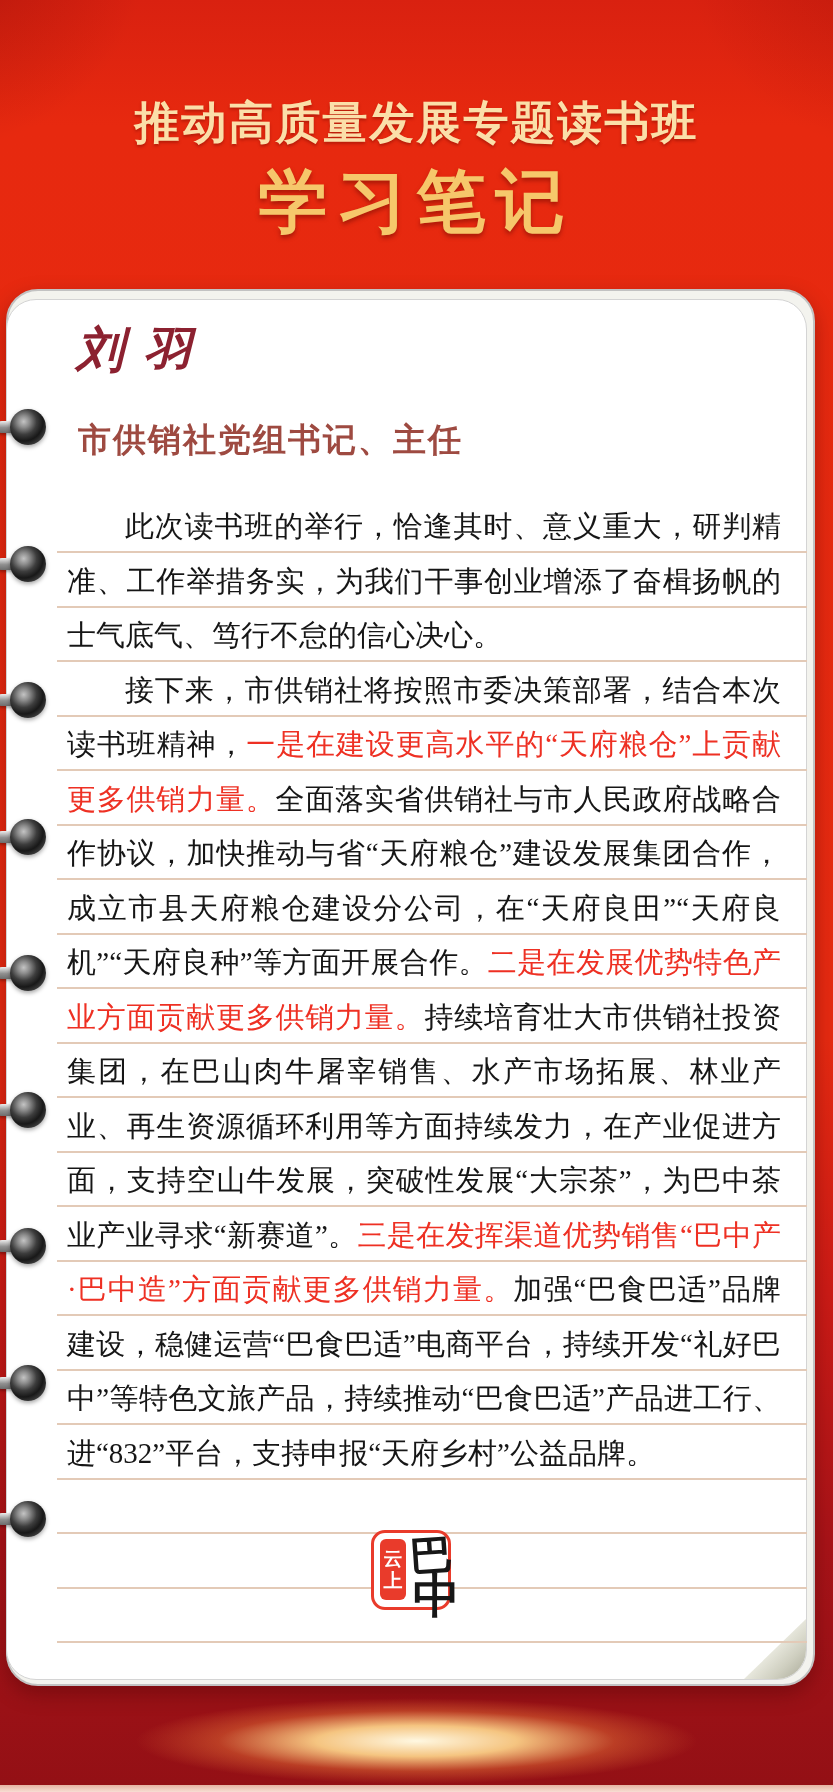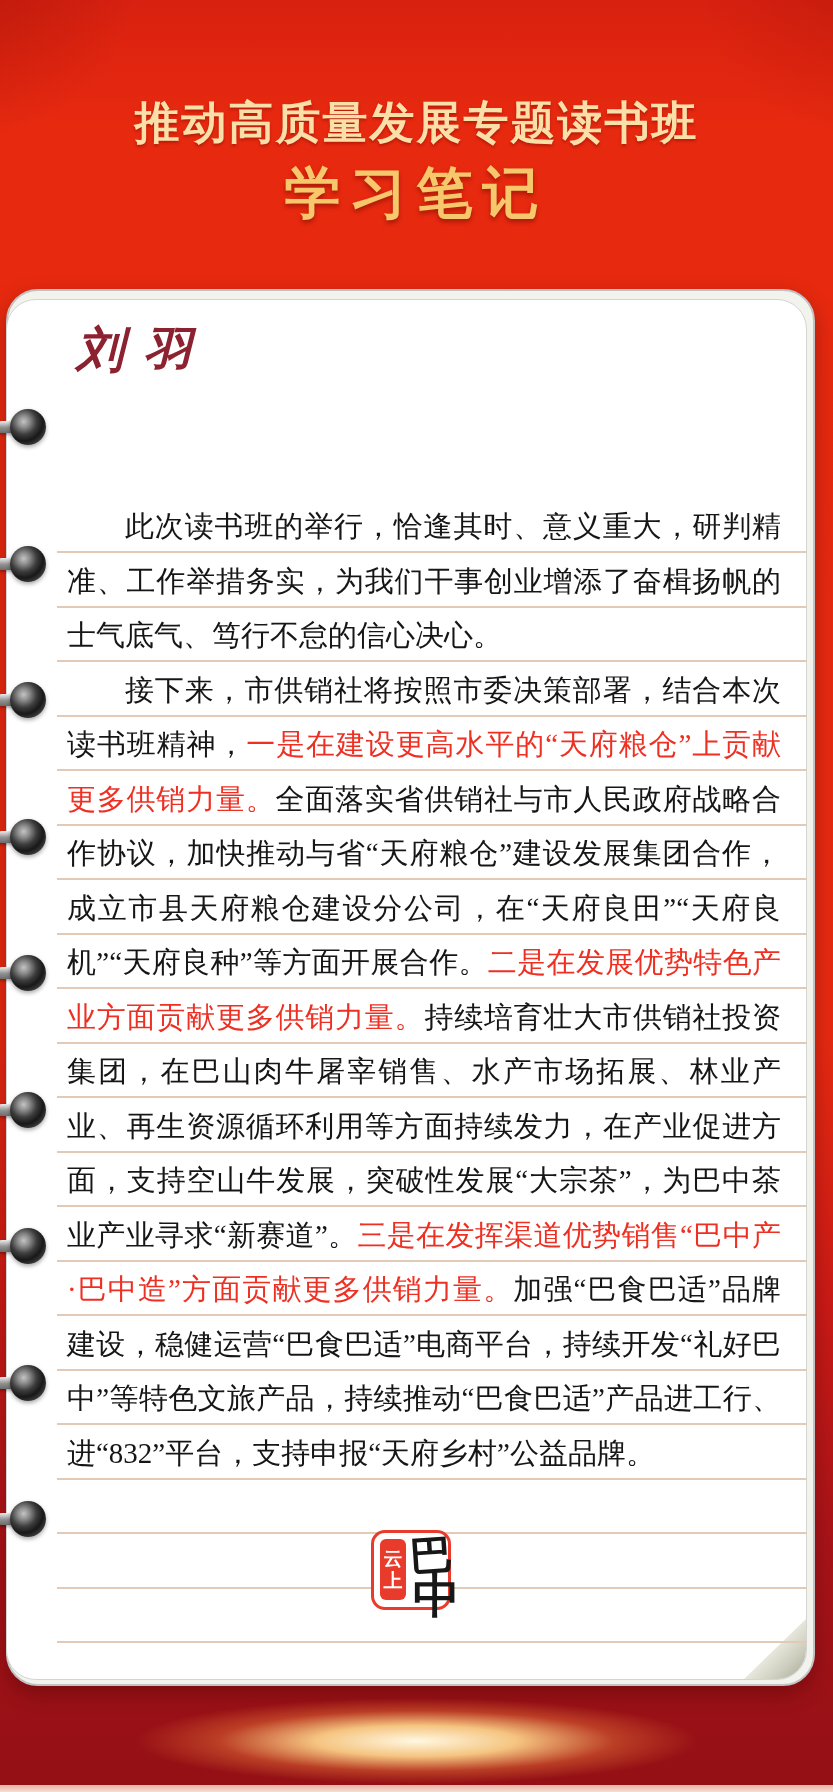--- a/index.html
+++ b/index.html
@@ -9,21 +9,21 @@
     background:
       radial-gradient(ellipse 360px 55px at 50% 1741px, #fff8e2 0%, rgba(255,216,140,.9) 28%, rgba(240,130,60,.4) 55%, rgba(190,30,25,0) 78%),
       radial-gradient(circle 300px at -60px -60px, rgba(110,5,5,.35), rgba(110,5,5,0) 70%),
       radial-gradient(circle 300px at 893px -60px, rgba(110,5,5,.25), rgba(110,5,5,0) 70%),
       linear-gradient(180deg,#d92110 0%,#e7290f 7%,#e62a11 58%,#cc1b16 72%,#a81318 86%,#931015 100%);
   }
   
   .hdr{position:absolute;left:0;width:100%;text-align:center;font-weight:700;}
   .hdr-line{top:26px;font-size:45px;letter-spacing:2px;color:#fbdfa9;text-shadow:0 2px 3px rgba(120,10,0,.45);}
   .hdr-line2{top:93px;}
-  .hdr-sub{top:156px;font-size:56px;letter-spacing:10px;color:#f6c76b;text-shadow:0 3px 4px rgba(110,10,0,.5);}
+  .hdr-sub{top:156px;font-size:69px;letter-spacing:10px;color:#f6c76b;text-shadow:0 3px 4px rgba(110,10,0,.5);}
   
   .sheet-back{position:absolute;left:6px;top:289px;width:809px;height:1397px;background:#f3f3ee;
     border:2px solid #c2c2c2;border-radius:32px;box-sizing:border-box;box-shadow:0 8px 20px rgba(60,0,0,.35);}
   .paper{position:absolute;left:6px;top:299px;width:801px;height:1381px;background:#fff;
     border:1px solid #d4d4d4;border-radius:30px;box-sizing:border-box;overflow:hidden;}
   .page-curl{position:absolute;right:0;bottom:0;width:62px;height:60px;
     background:linear-gradient(315deg,#a8a897 0%,#cfcfc0 28%,#ececе2 55%,#ffffff 82%);
     background:linear-gradient(315deg,#a8a897 0%,#cfcfc0 28%,#ecece2 55%,#ffffff 82%);
     clip-path:polygon(100% 0,0 100%,100% 100%);}
   
@@ -67,20 +67,21 @@
 
   <div class="hdr hdr-line hdr-line2">推动高质量发展专题读书班</div>
   <div class="hdr hdr-sub">学习笔记</div>
 
   <div class="sheet-back"></div>
   <div class="paper">
     <div class="page-curl"></div>
   </div>
 
   <div class="author-name">刘 羽</div>
+  <div class="author-title">市供销社党组书记、主任</div>
 
   <div class="body-text">
     <p><span>此次读书班的举行，恰逢其时、意义重大，研判精准、工作举措务实，为我们干事创业增添了奋楫扬帆的士气底气、笃行不怠的信心决心。</span></p>
     <p><span>接下来，市供销社将按照市委决策部署，结合本次读书班精神，</span><span class="em">一是在建设更高水平的“天府粮仓”上贡献更多供销力量。</span><span>全面落实省供销社与市人民政府战略合作协议，加快推动与省“天府粮仓”建设发展集团合作，成立市县天府粮仓建设分公司，在“天府良田”“天府良机”“天府良种”等方面开展合作。</span><span class="em">二是在发展优势特色产业方面贡献更多供销力量。</span><span>持续培育壮大市供销社投资集团，在巴山肉牛屠宰销售、水产市场拓展、林业产业、再生资源循环利用等方面持续发力，在产业促进方面，支持空山牛发展，突破性发展“大宗茶”，为巴中茶业产业寻求“新赛道”。</span><span class="em">三是在发挥渠道优势销售“巴中产·巴中造”方面贡献更多供销力量。</span><span>加强“巴食巴适”品牌建设，稳健运营“巴食巴适”电商平台，持续开发“礼好巴中”等特色文旅产品，持续推动“巴食巴适”产品进工行、进“832”平台，支持申报“天府乡村”公益品牌。</span></p>
   </div>
 
   <div class="seal">
     <div class="seal-left">
       <span>云</span>
       <span>上</span>

